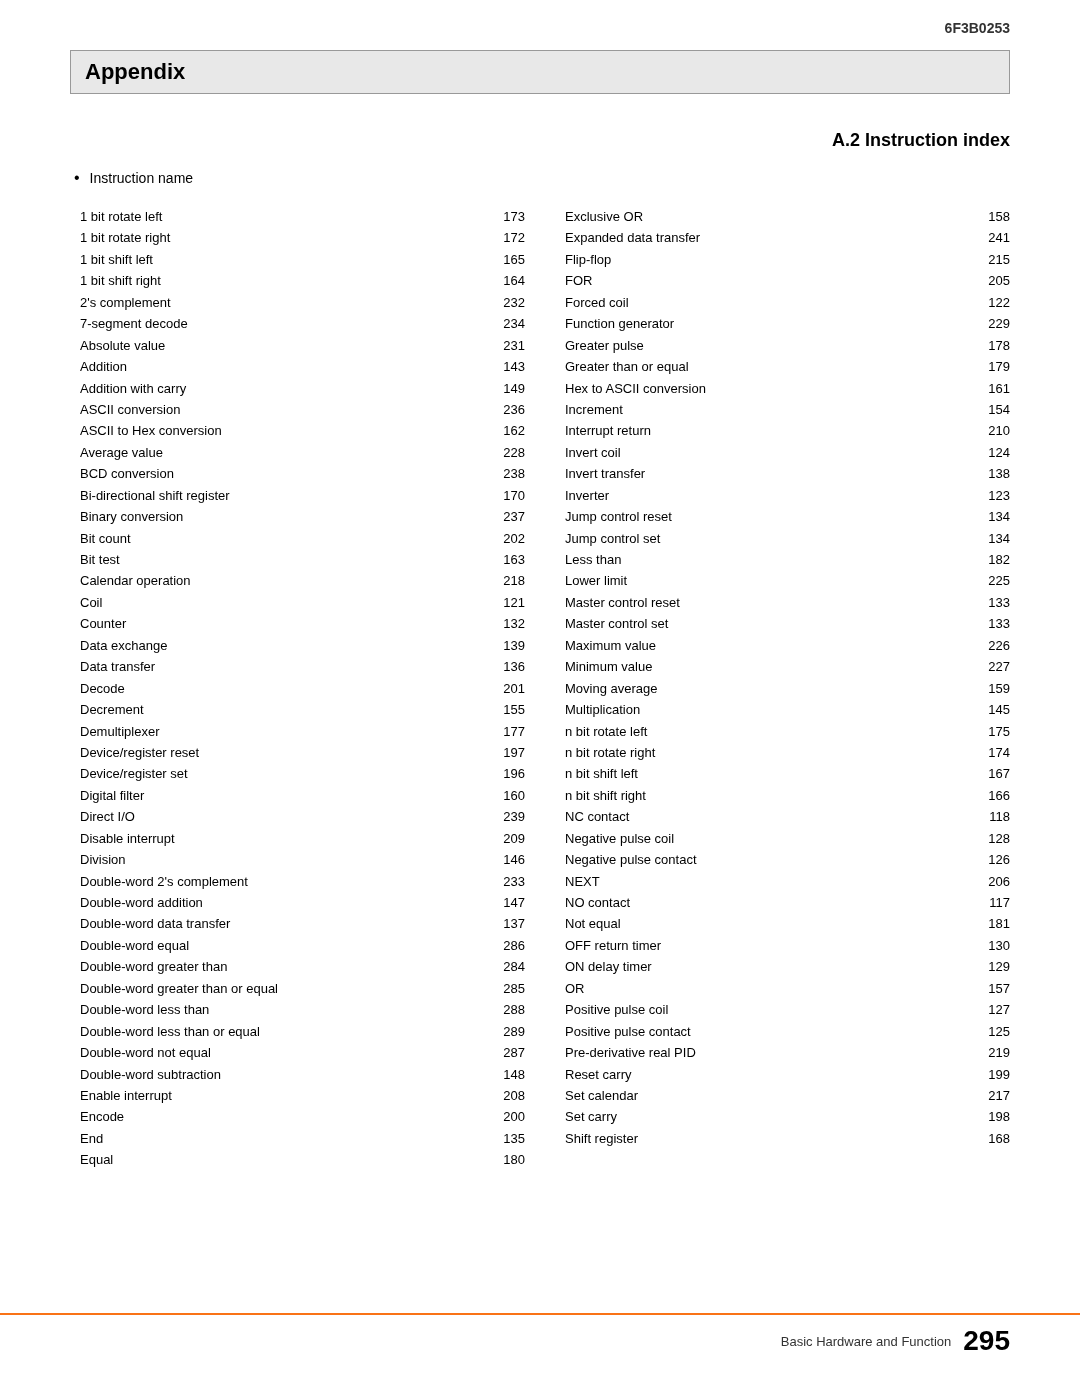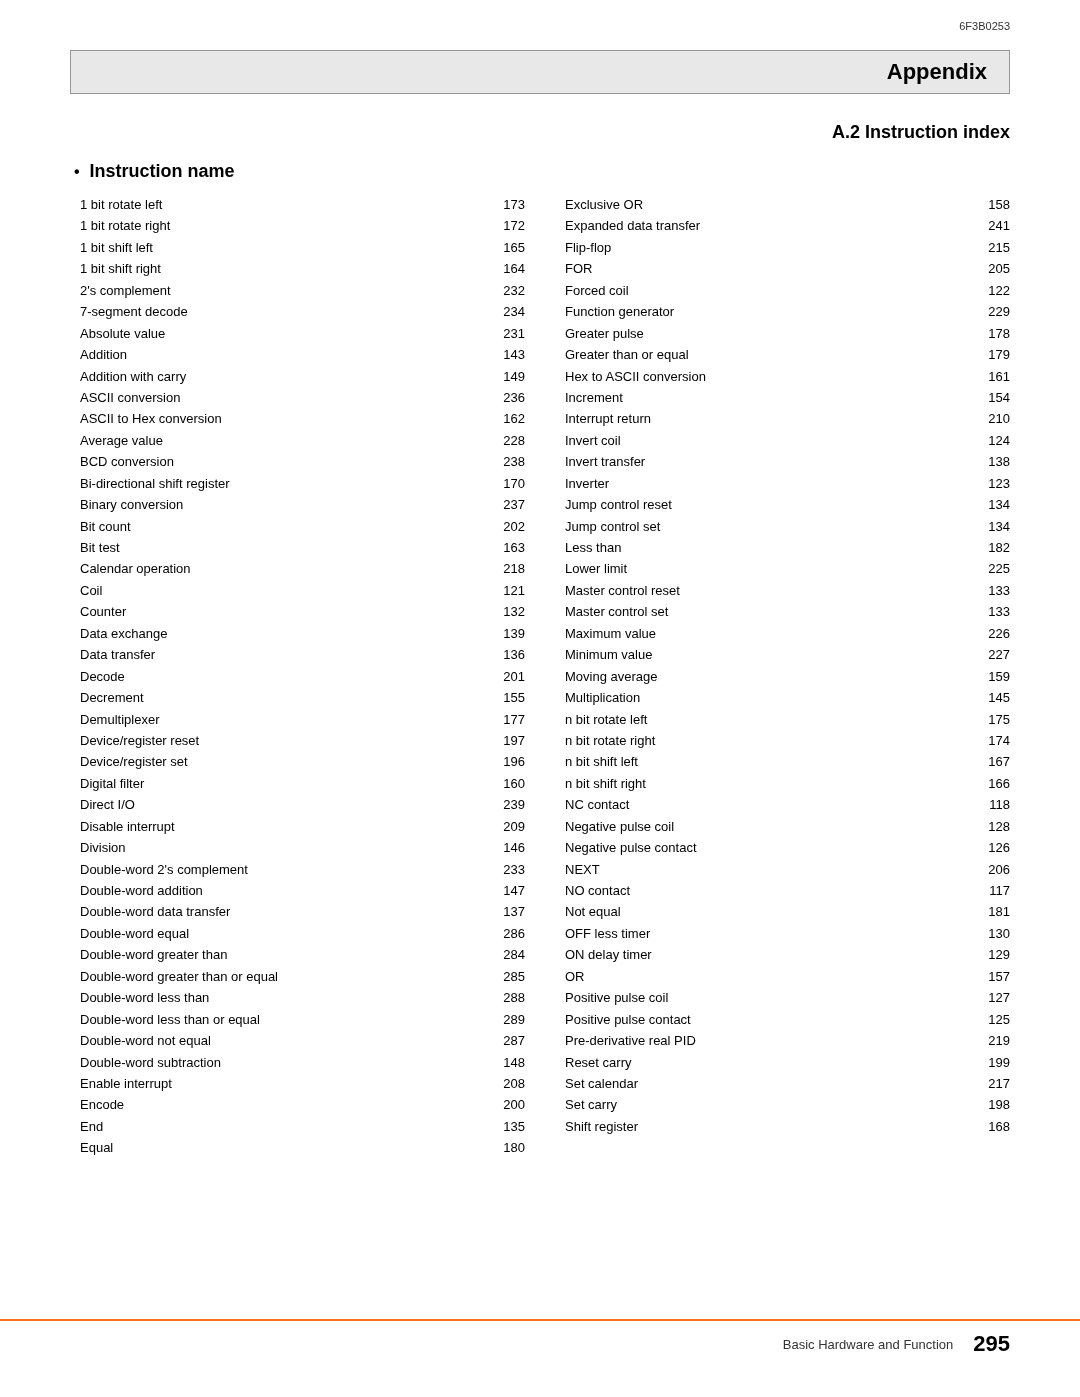--- a/index.html
+++ b/index.html
@@ -15,49 +15,49 @@
     .page-container {
       width: 1080px;
       min-height: 1397px;
       padding: 40px 70px 60px 70px;
       position: relative;
     }
     .doc-number {
       position: absolute;
       top: 20px;
       right: 70px;
-      font-size: 11px;
+      font-size: 14px;
       color: #333;
+      font-weight: bold;
     }
     .appendix-header {
       background: #e8e8e8;
       border: 1px solid #999;
-      padding: 8px 22px;
-      margin-bottom: 28px;
+      padding: 8px 14px;
+      margin-bottom: 36px;
       margin-top: 10px;
-      text-align: right;
     }
     .appendix-header h1 {
       font-size: 22px;
       font-weight: bold;
       color: #000;
     }
     .section-title {
       font-size: 18px;
       font-weight: bold;
       margin-bottom: 18px;
       margin-left: 4px;
       text-align: right;
     }
     .bullet-title {
       display: flex;
       align-items: center;
-      font-size: 18px;
-      font-weight: bold;
-      margin-bottom: 12px;
+      font-size: 14px;
+      font-weight: normal;
+      margin-bottom: 19px;
       margin-left: 4px;
     }
     .bullet-title::before {
       content: '•';
       margin-right: 10px;
       font-size: 16px;
     }
     .index-columns {
       display: flex;
       gap: 40px;
@@ -90,23 +90,23 @@
       align-items: center;
       padding: 0 70px;
       border-top: 2px solid #f97316;
       padding-top: 10px;
     }
     .footer-text {
       font-size: 13px;
       color: #333;
     }
     .footer-page {
-      font-size: 22px;
+      font-size: 28px;
       font-weight: bold;
-      margin-left: 20px;
+      margin-left: 12px;
       color: #000;
       text-align: right;
     }
   </style>
 </head>
 <body>
 
 <div class="page-container">
 
   <div class="doc-number">6F3B0253</div>
@@ -433,21 +433,21 @@
         </div>
         <div class="index-row">
           <span class="item-name">NO contact</span>
           <span class="item-page">117</span>
         </div>
         <div class="index-row">
           <span class="item-name">Not equal</span>
           <span class="item-page">181</span>
         </div>
         <div class="index-row">
-          <span class="item-name">OFF less timer</span>
+          <span class="item-name">OFF return timer</span>
           <span class="item-page">130</span>
         </div>
         <div class="index-row">
           <span class="item-name">ON delay timer</span>
           <span class="item-page">129</span>
         </div>
         <div class="index-row">
           <span class="item-name">OR</span>
           <span class="item-page">157</span>
         </div>

